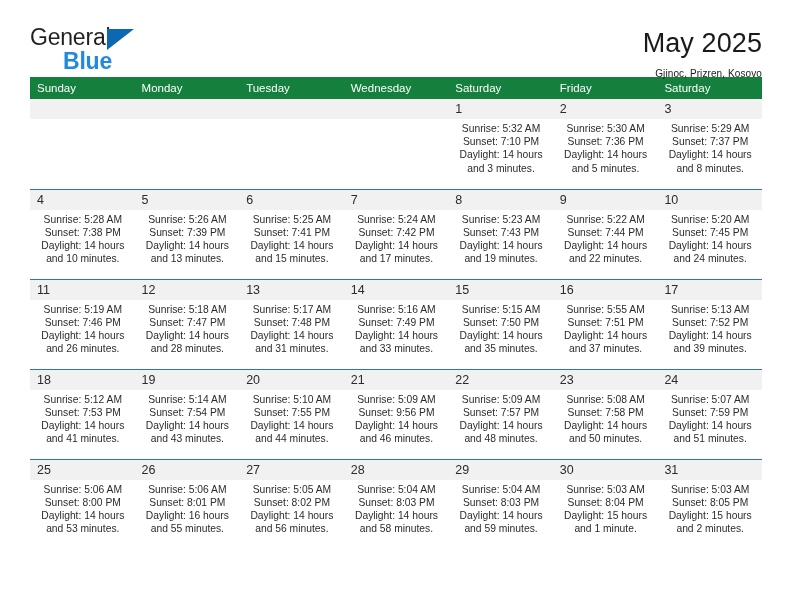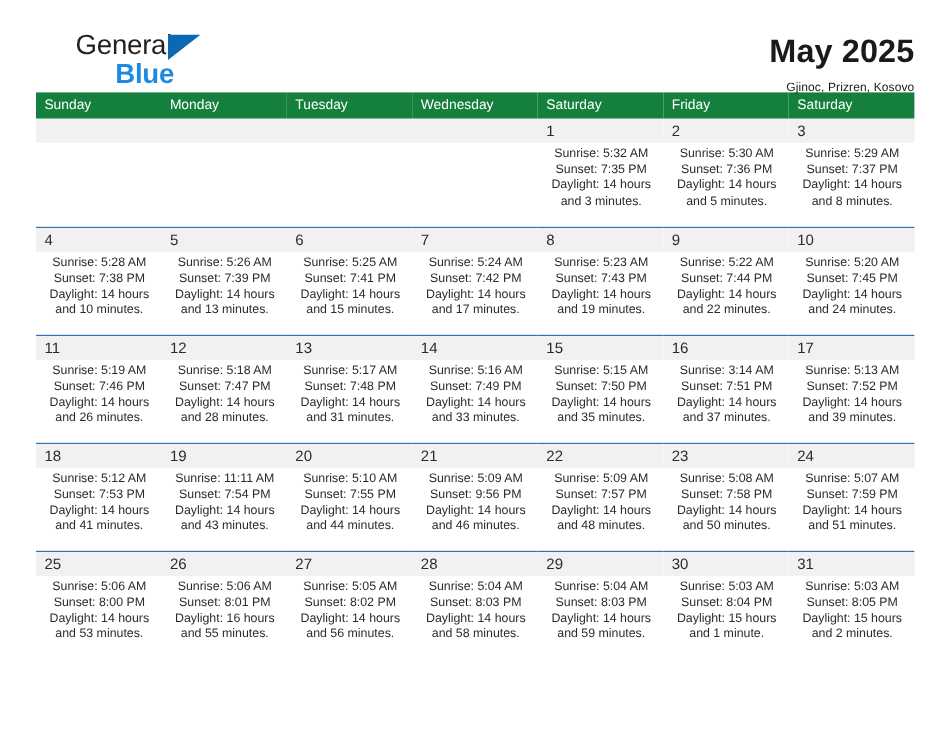--- a/index.html
+++ b/index.html
@@ -23,21 +23,20 @@
     align-items: flex-start;
     justify-content: space-between;
     height: 73px;
     padding-top: 26px;
   }
   .logo {
     position: relative;
     width: 115px;
     height: 52px;
     line-height: 1;
-    margin-left: 33px;
   }
   .logo-general {
     font-size: 23px;
     color: #231f20;
     letter-spacing: -0.2px;
     display: inline-block;
   }
   .logo-tri {
     position: absolute;
     left: 77px;
@@ -53,21 +52,21 @@
     top: 24px;
     font-size: 23px;
     color: #1f8ae0;
     letter-spacing: -0.2px;
     font-weight: bold;
   }
   .titleblock { text-align: right; padding-top: 2px; }
   .cal-title {
     font-size: 27px;
     color: #1a1a1a;
-    font-weight: bold;
+    font-weight: normal;
     line-height: 1.15;
     letter-spacing: 0.1px;
   }
   .cal-subtitle {
     font-size: 10px;
     color: #1a1a1a;
     margin-top: 9px;
     letter-spacing: 0.1px;
   }
 
@@ -161,21 +160,21 @@
             <div class="details"></div>
           </td>
           <td>
             <div class="daynum empty"></div>
             <div class="details"></div>
           </td>
           <td>
             <div class="daynum">1</div>
             <div class="details">
               <div>Sunrise: 5:32 AM</div>
-              <div>Sunset: 7:35 PM</div>
+              <div>Sunset: 7:10 PM</div>
               <div>Daylight: 14 hours and 3 minutes.</div>
             </div>
           </td>
           <td>
             <div class="daynum">2</div>
             <div class="details">
               <div>Sunrise: 5:30 AM</div>
               <div>Sunset: 7:36 PM</div>
               <div>Daylight: 14 hours and 5 minutes.</div>
             </div>
@@ -284,21 +283,21 @@
             <div class="daynum">15</div>
             <div class="details">
               <div>Sunrise: 5:15 AM</div>
               <div>Sunset: 7:50 PM</div>
               <div>Daylight: 14 hours and 35 minutes.</div>
             </div>
           </td>
           <td>
             <div class="daynum">16</div>
             <div class="details">
-              <div>Sunrise: 3:14 AM</div>
+              <div>Sunrise: 5:55 AM</div>
               <div>Sunset: 7:51 PM</div>
               <div>Daylight: 14 hours and 37 minutes.</div>
             </div>
           </td>
           <td>
             <div class="daynum">17</div>
             <div class="details">
               <div>Sunrise: 5:13 AM</div>
               <div>Sunset: 7:52 PM</div>
               <div>Daylight: 14 hours and 39 minutes.</div>
@@ -310,21 +309,21 @@
             <div class="daynum">18</div>
             <div class="details">
               <div>Sunrise: 5:12 AM</div>
               <div>Sunset: 7:53 PM</div>
               <div>Daylight: 14 hours and 41 minutes.</div>
             </div>
           </td>
           <td>
             <div class="daynum">19</div>
             <div class="details">
-              <div>Sunrise: 11:11 AM</div>
+              <div>Sunrise: 5:14 AM</div>
               <div>Sunset: 7:54 PM</div>
               <div>Daylight: 14 hours and 43 minutes.</div>
             </div>
           </td>
           <td>
             <div class="daynum">20</div>
             <div class="details">
               <div>Sunrise: 5:10 AM</div>
               <div>Sunset: 7:55 PM</div>
               <div>Daylight: 14 hours and 44 minutes.</div>

